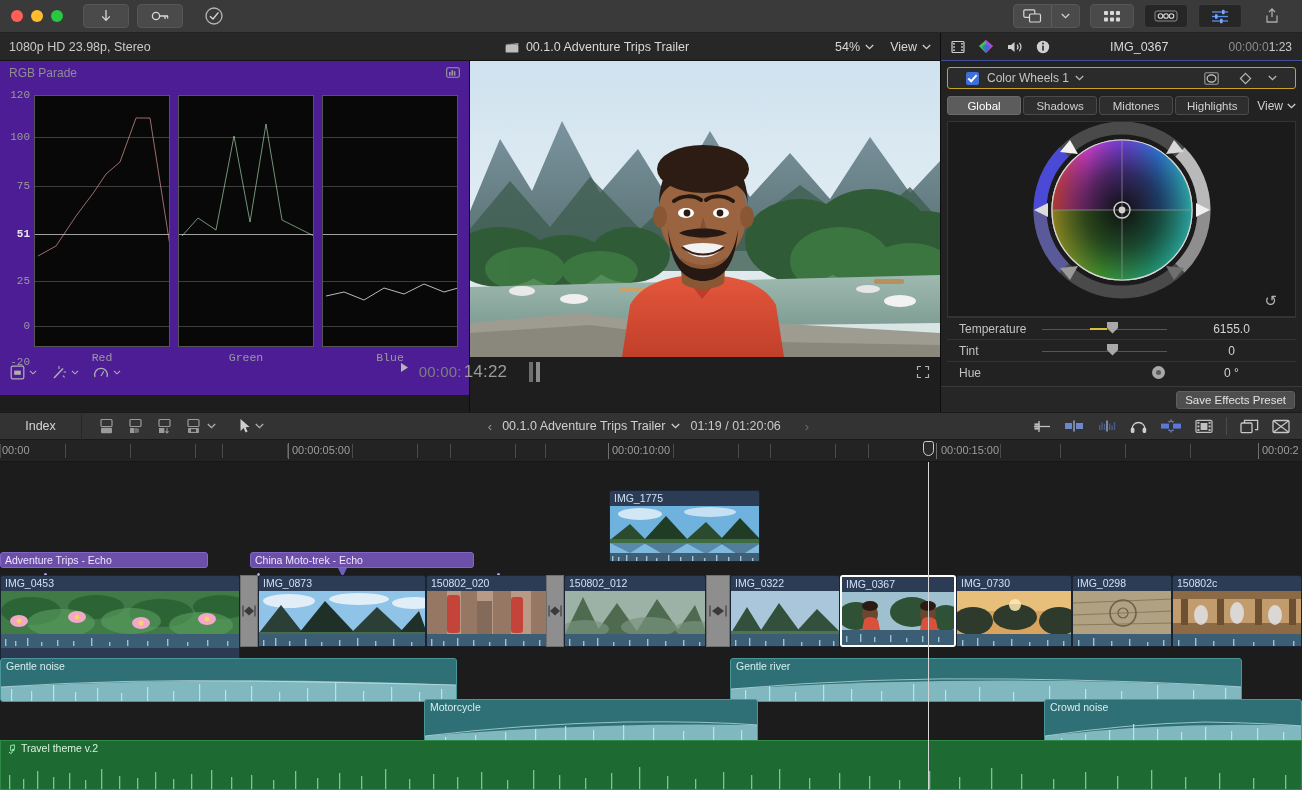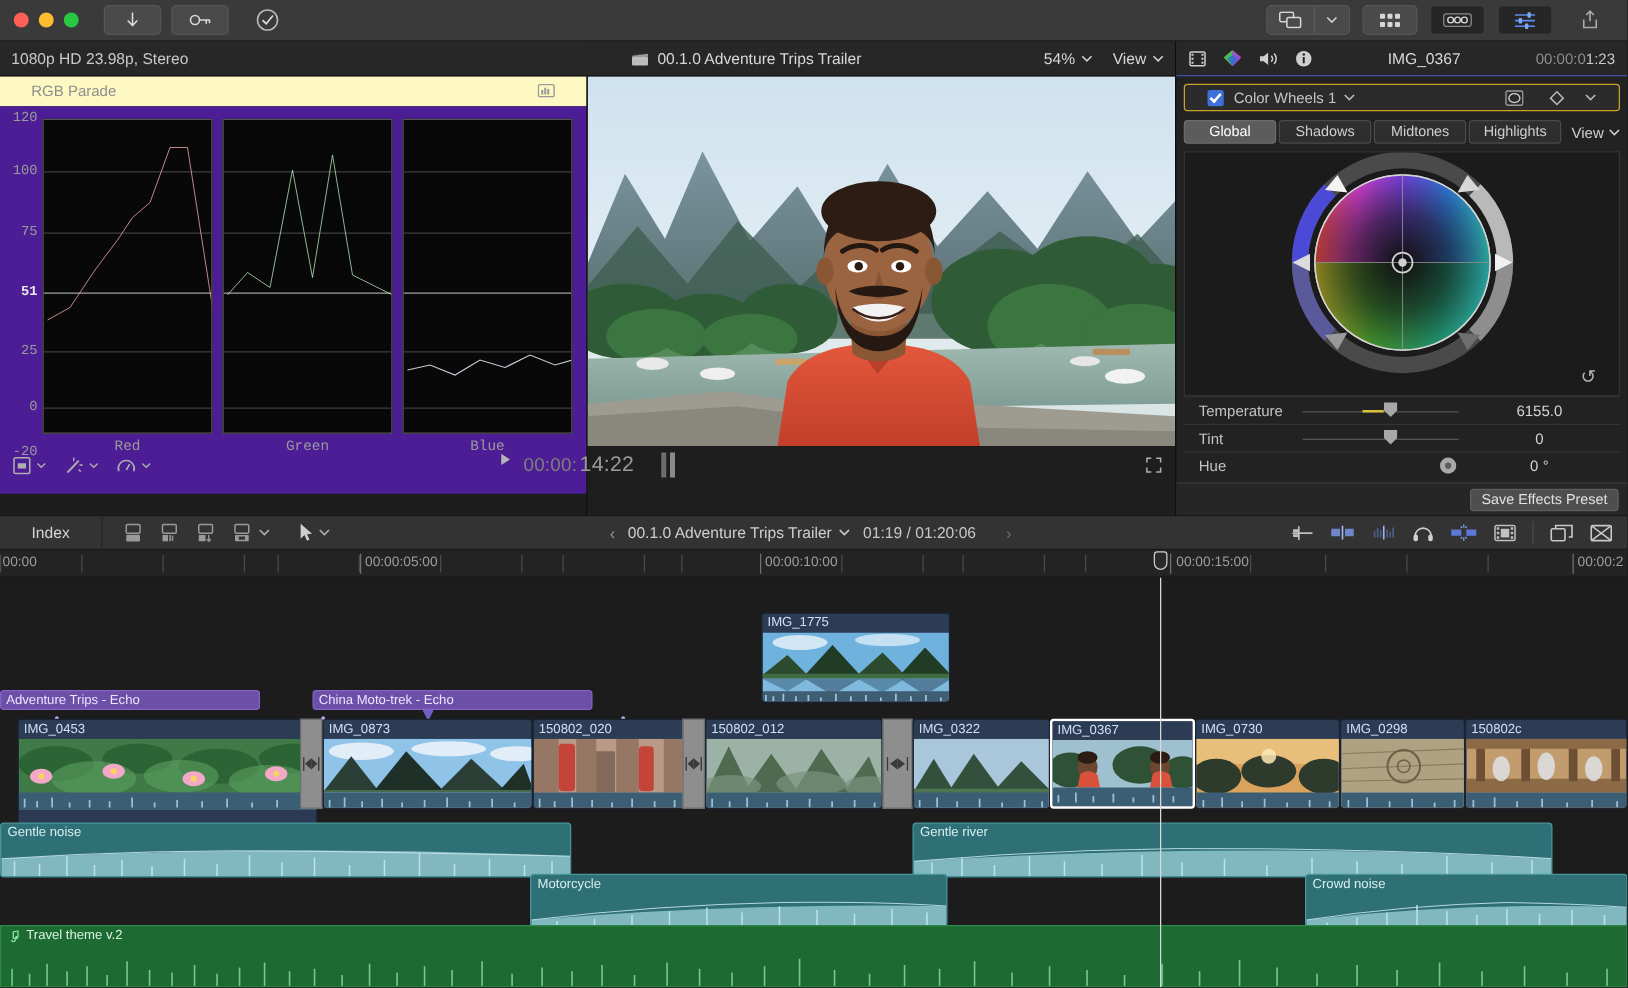--- a/index.html
+++ b/index.html
@@ -48,22 +48,22 @@
     position:absolute; left:0; top:0; width:470px; height:379px;
     background:#1d1d1d; border-right:1px solid #0d0d0d;
   }
   .scope-top {
     height:28px; display:flex; align-items:center; padding:0 9px;
     background:#272727; color:#e3e3e3; font-size:12.5px;
     border-bottom:1px solid #151515;
   }
   .scope-top .spacer{flex:1}
   .scope-sub {
-    height:24px; display:flex; align-items:center; padding:0 25px;
-    color:#8e8e8e; font-size:12px; background:#fef9c3;
+    height:24px; display:flex; align-items:center; padding:0 9px;
+    color:#8e8e8e; font-size:12px; background:#4c1d95;
   }
   .scope-sub .spacer{flex:1}
   .scopebody { position:relative; height:310px; background:#4c1d95;font-family:Liberation Mono, monospace; }
   .ylabels { position:absolute; left:0; top:0; width:34px; height:280px; }
   .ylabels span {
     position:absolute; right:4px; color:#9a9a9a; font-size:11px;
     transform:translateY(-50%);
   }
   .ylabels span.bold{ color:#e8e8e8; font-weight:bold; }
   .parade-wrap { position:absolute; left:34px; top:10px; width:424px; height:252px; display:flex; gap:8px; }
@@ -1153,21 +1153,21 @@
       <div class="cname">Adventure Trips - Echo</div>
     </div>
     <div class="clip titleclip" style="left:250px; top:90px; width:224px; height:16px">
       <div class="cname">China Moto-trek - Echo</div>
     </div>
     <div class="skimmer-marker" style="left:338px; top:106px"></div>
     <div class="kf" style="left:44px; top:111px"></div>
     <div class="kf" style="left:257px; top:111px"></div>
     <div class="kf" style="left:497px; top:111px"></div>
 
-    <div class="clip vclip" style="left:14px; top:113px; width:240px; height:92px">
+    <div class="clip vclip" style="left:0px; top:113px; width:240px; height:92px">
       <div class="cname">IMG_0453</div>
       <div class="thumb">
         <svg width="240" height="57" viewBox="0 0 240 57" preserveAspectRatio="none">
           <rect width="240" height="57" fill="#3f7a47"></rect>
           <g fill="#2d6436">
               <ellipse cx="30" cy="20" rx="30" ry="14"></ellipse>
               <ellipse cx="95" cy="16" rx="28" ry="12"></ellipse>
           <ellipse cx="160" cy="22" rx="32" ry="14"></ellipse>
               <ellipse cx="220" cy="16" rx="28" ry="12"></ellipse>
             </g>

